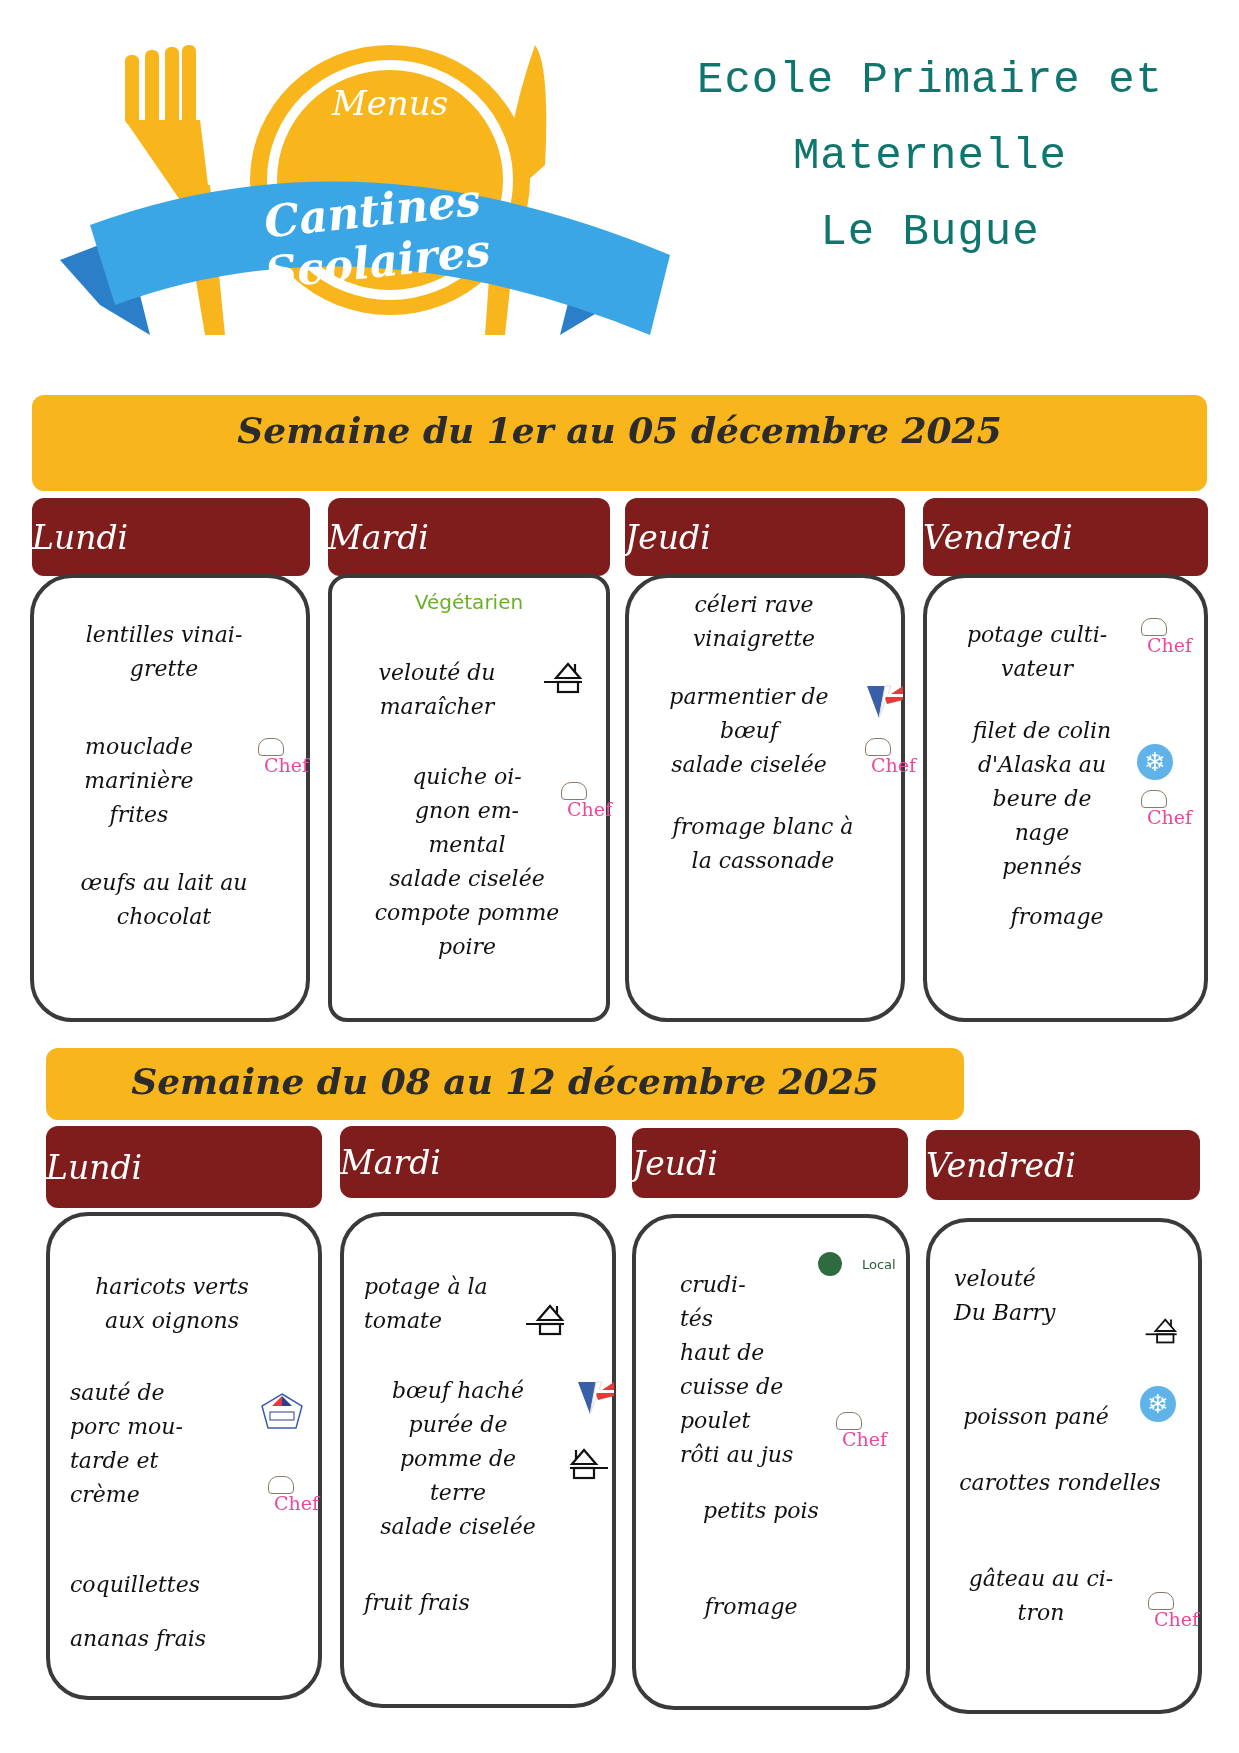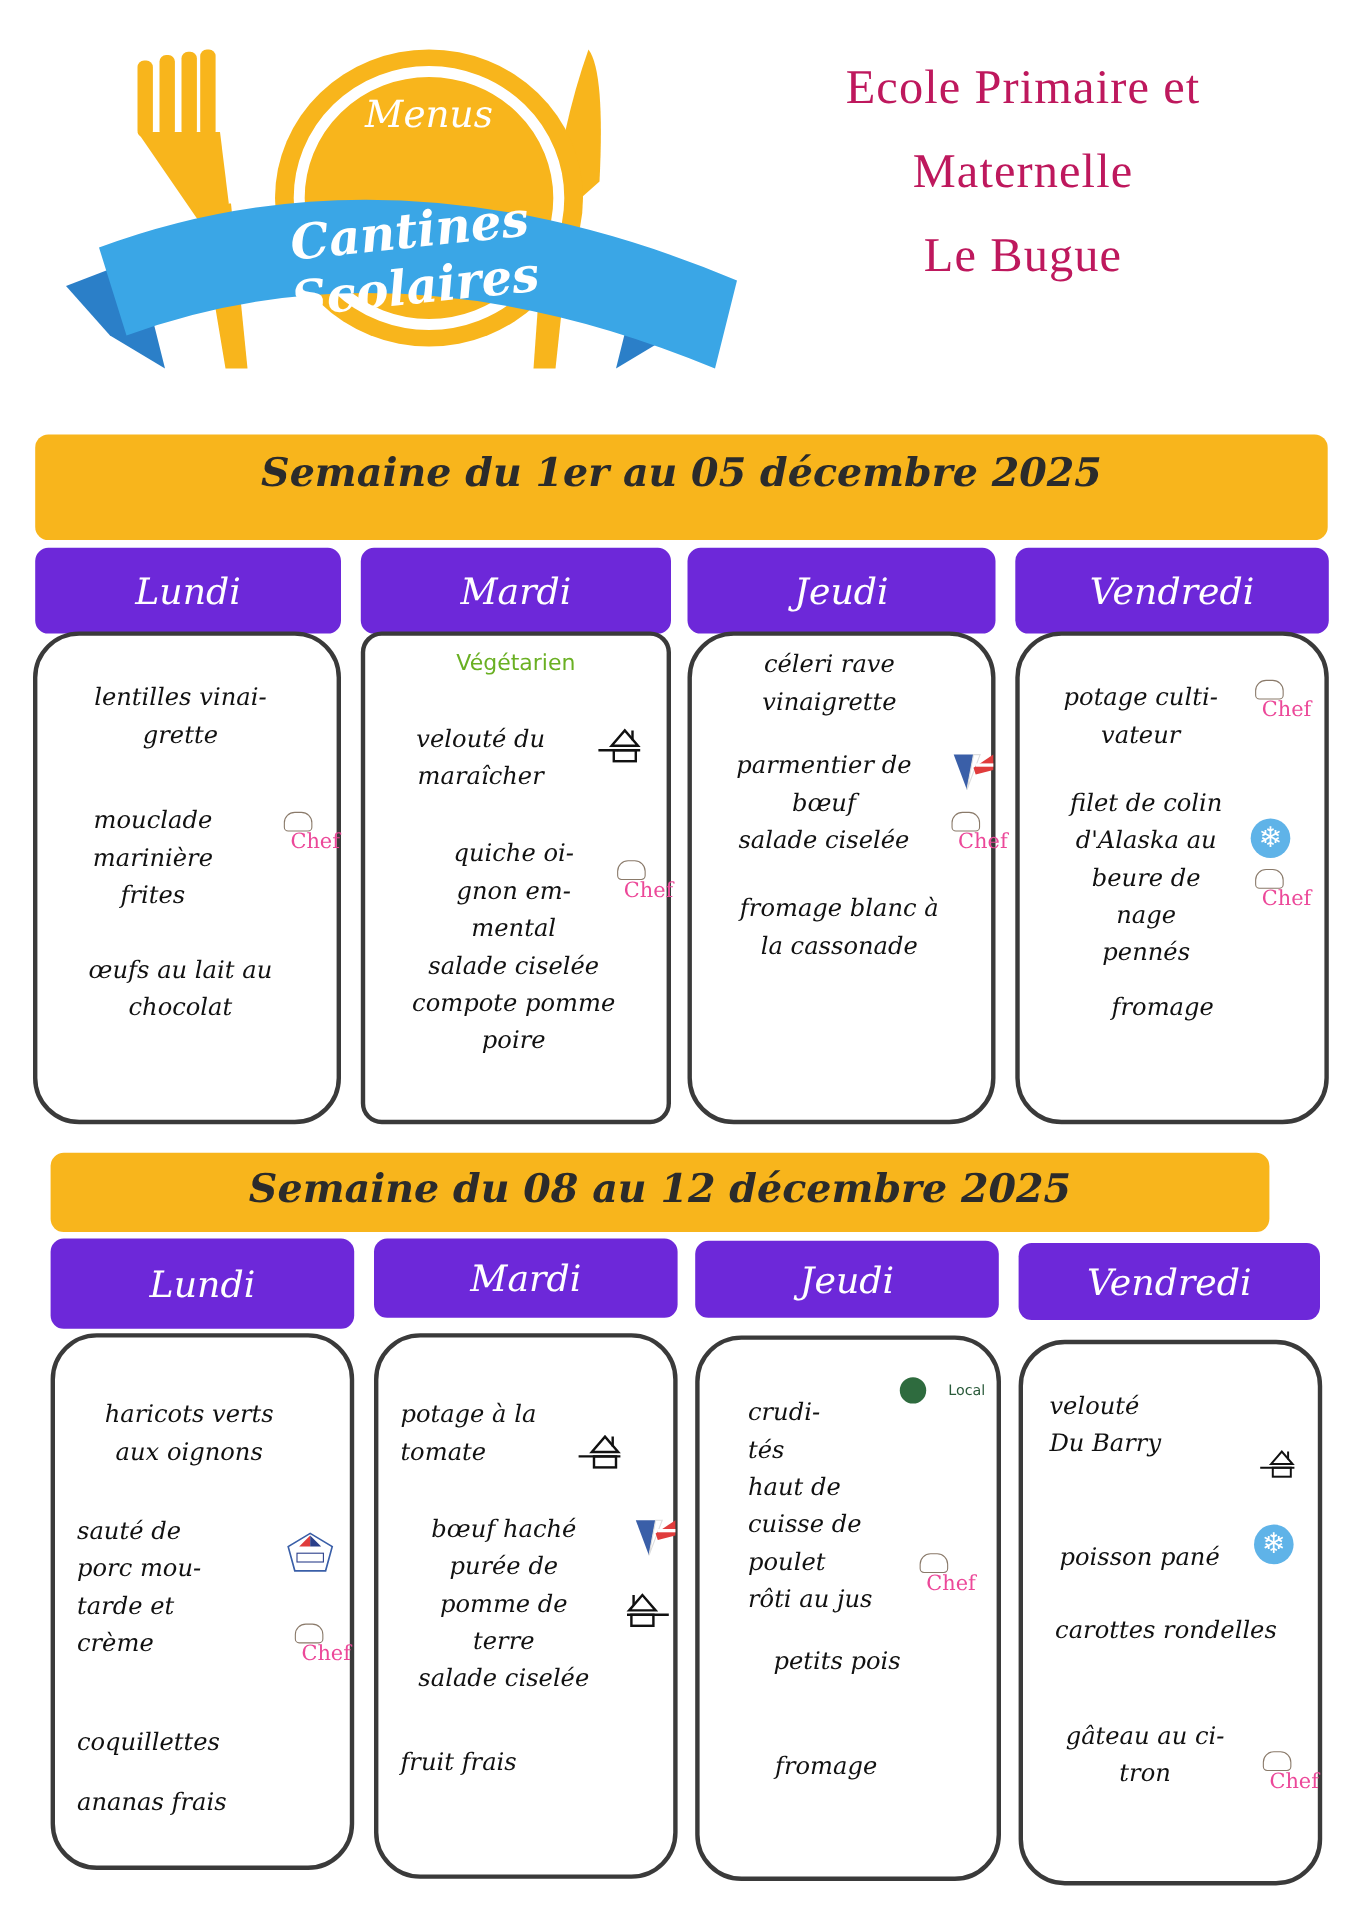--- a/index.html
+++ b/index.html
@@ -5,35 +5,35 @@
   html, body { margin: 0; padding: 0; background: #ffffff; }
   body { width: 1239px; height: 1753px; position: relative; overflow: hidden;
          font-family: "DejaVu Serif", serif; color: #1a1a1a; }
 
   
   .logo { position: absolute; left: 30px; top: 35px; width: 650px; height: 340px; }
   .logo svg { width: 100%; height: 100%; }
 
   
   .school { position: absolute; left: 680px; top: 42px; width: 500px; text-align: center;
-            font-family: Liberation Serif, serif; font-size: 44px; line-height: 76px; color: #be185d;
+            font-family: Liberation Mono, monospace; font-size: 44px; line-height: 76px; color: #0f766e;
             letter-spacing: 1px; }
 
   
   .week-banner { position: absolute; background: #f8b51c; border-radius: 12px;
                  display: flex; align-items: flex-start; justify-content: center;
                  font-family: "DejaVu Serif", serif; font-style: italic; font-weight: bold;
                  font-size: 36px; color: #2b2b2b; }
   .wb1 { left: 32px; top: 395px; width: 1175px; height: 96px; padding-top: 14px; box-sizing: border-box; }
-  .wb2 { left: 46px; top: 1048px; width: 1108px; height: 72px; padding-top: 12px; box-sizing: border-box; }
-
-  
-  .day-header { position: absolute; background: #6d28d9; border-radius: 12px; color: #fff;
+  .wb2 { left: 46px; top: 1048px; width: 918px; height: 72px; padding-top: 12px; box-sizing: border-box; }
+
+  
+  .day-header { position: absolute; background: #7f1d1d; border-radius: 12px; color: #fff;
                 font-family: "DejaVu Serif", serif; font-style: italic; font-size: 33px;
-                display: flex; align-items: center; justify-content: center; }
+                display: flex; align-items: center; justify-content: flex-start; }
 
   
   .card { position: absolute; border: 4px solid #3a3a3a; border-radius: 42px; background: #fff;
           box-sizing: border-box; }
   .dish { position: absolute; font-family: "DejaVu Serif", serif; font-style: italic;
           font-size: 22px; line-height: 34px; color: #111; text-align: center; white-space: pre-line; }
   .veg { position: absolute; font-family: "DejaVu Sans", sans-serif; font-size: 20px; color: #6ab023; }
 
   
   .icon { position: absolute; }

